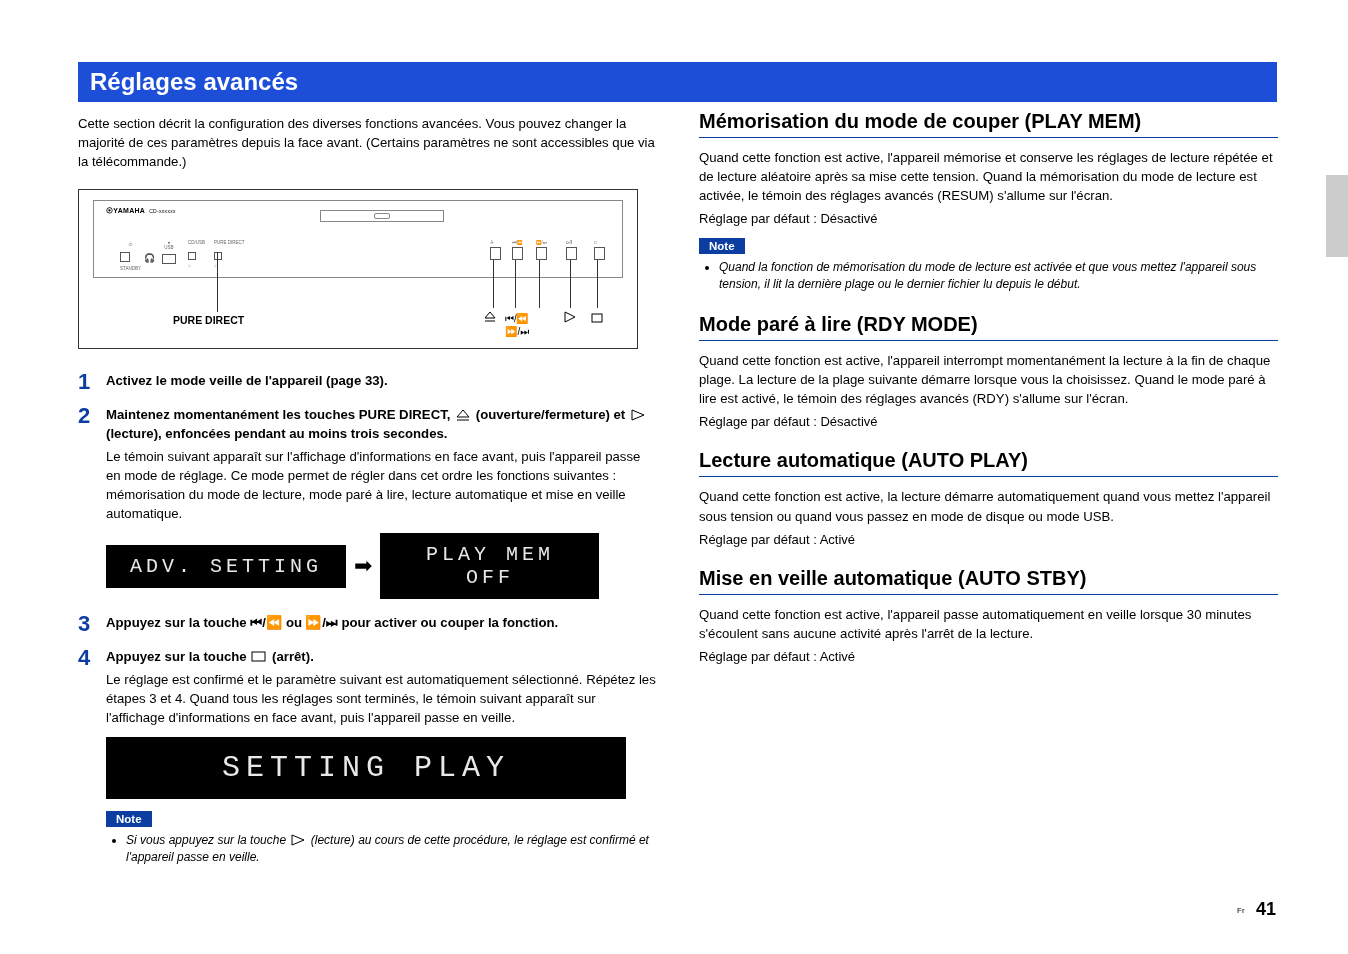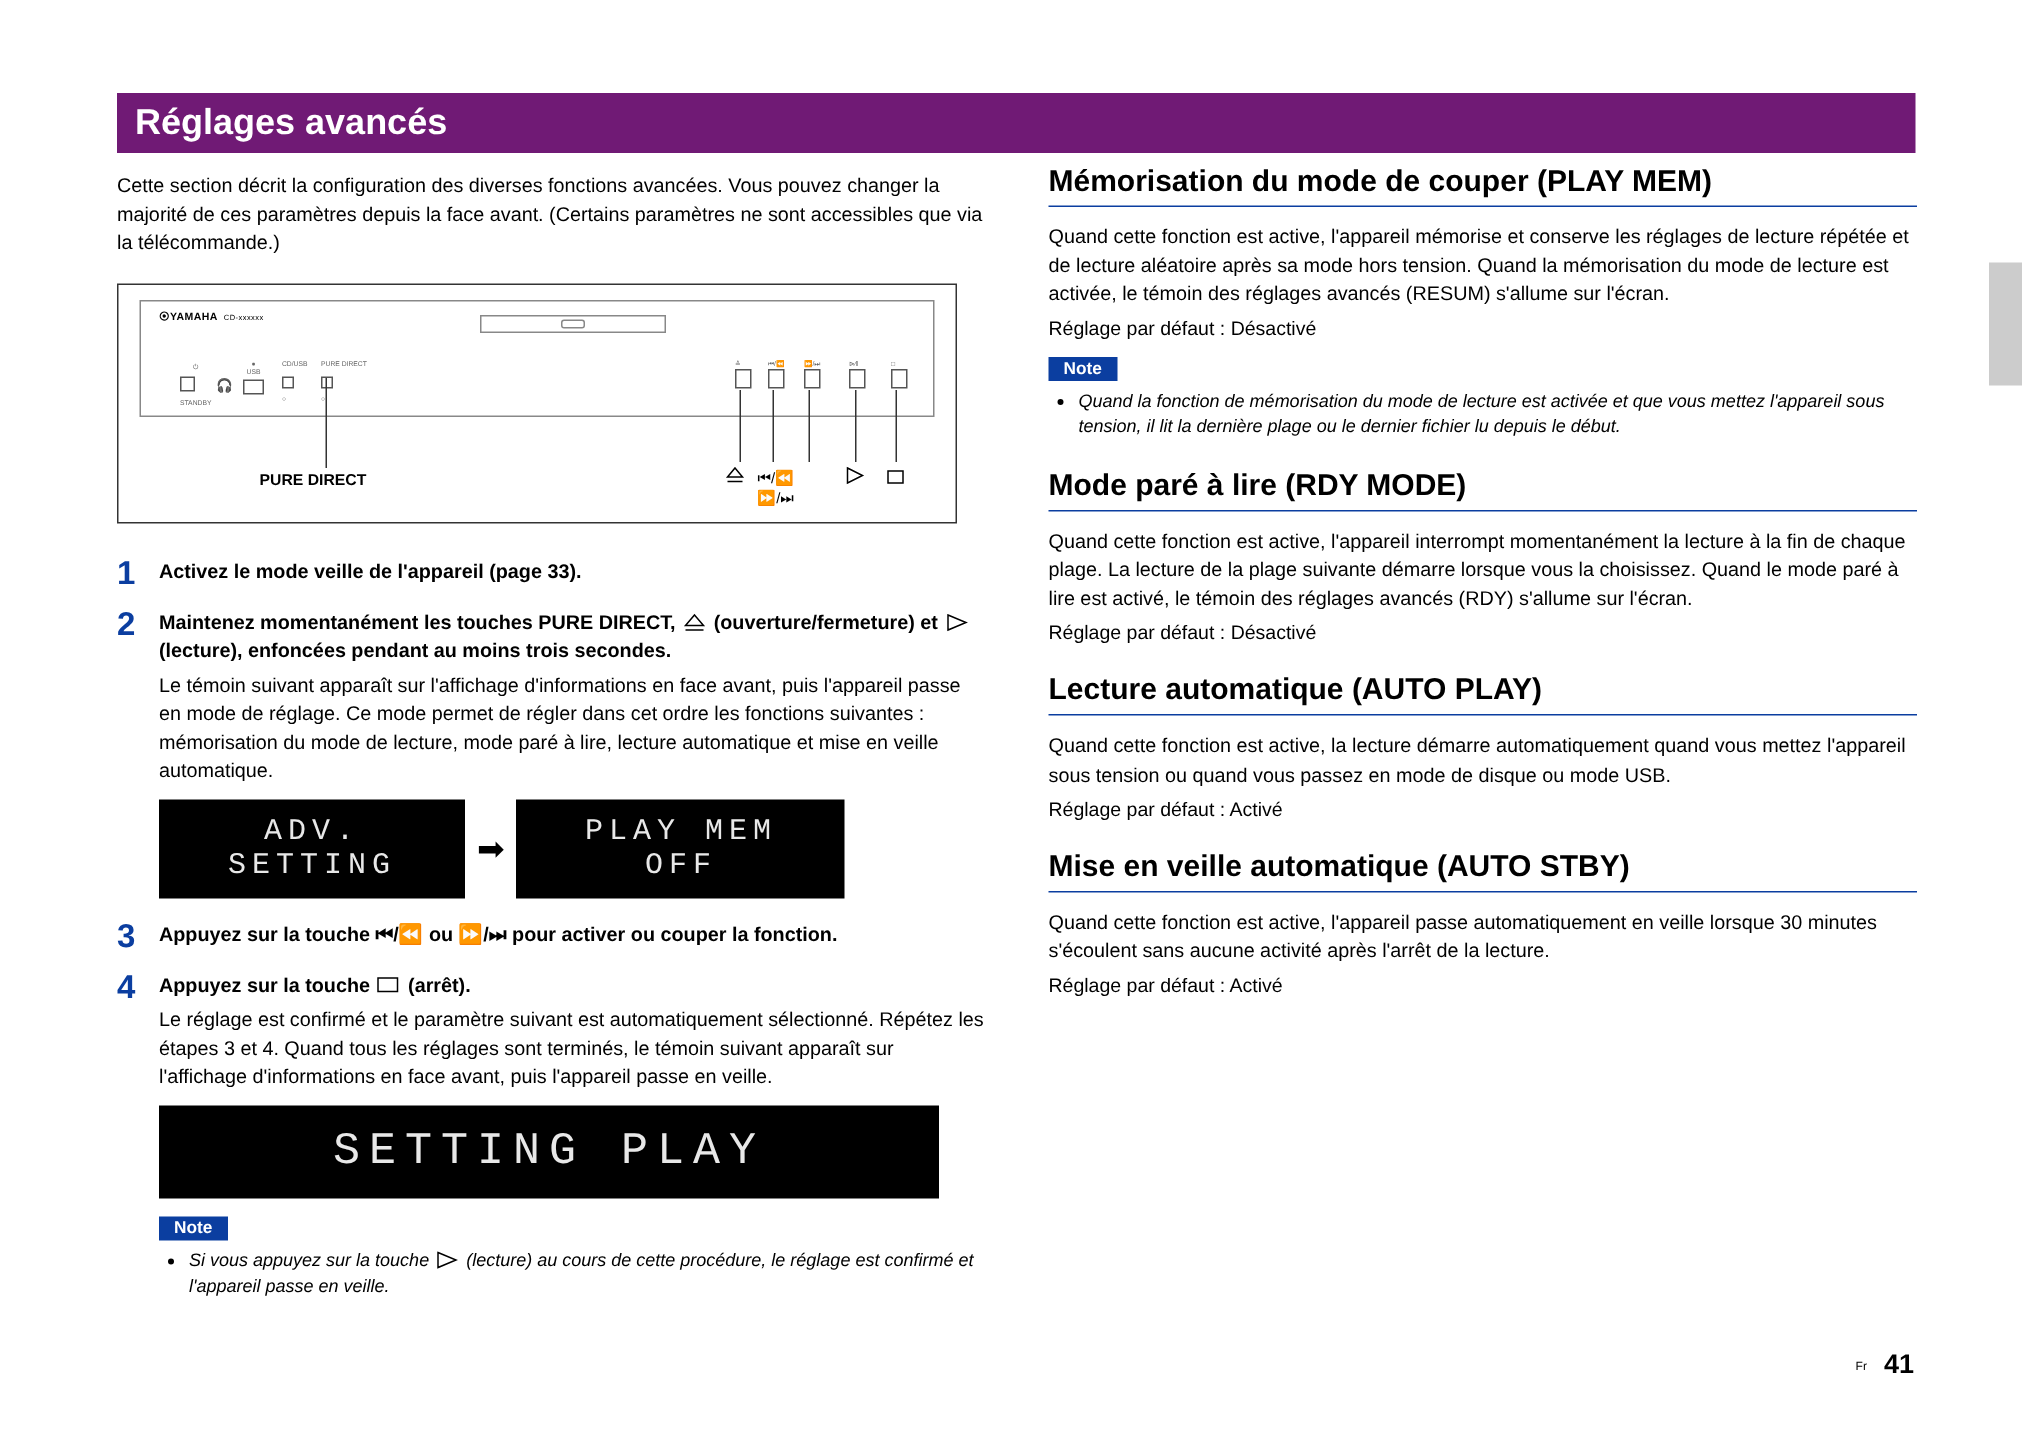--- a/index.html
+++ b/index.html
@@ -19,21 +19,21 @@
     height: 82px;
     background: #ccc;
   }
   .content {
     padding: 62px 70px 0 78px;
     display: flex;
     gap: 42px;
   }
   .col { flex: 1; }
   .banner {
-    background: #701a75;
+    background: #1d4ed8;
     color: #fff;
     font-size: 24px;
     font-weight: bold;
     padding: 6px 12px;
     margin-bottom: 12px;
     width: calc(100% + 620px);
   }
   .intro {
     font-size: 13.2px;
     line-height: 1.45;
@@ -71,21 +71,21 @@
   .disc-tray::after{content:'';position:absolute;left:50%;top:2px;width:14px;height:4px;border:1px solid #888;transform:translateX(-50%);border-radius:2px;}
   .line-down { position:absolute; width:1px; background:#333; }
   .pd-label { position:absolute; font-size:10.5px; font-weight:bold; }
   .icon-row { position:absolute; font-size:9px; display:flex; align-items:center; gap:6px; }
   .step { display:flex; gap:12px; margin-bottom: 10px; }
   .step-num { color:#0b3ea0; font-size:22px; font-weight:bold; line-height:1; width:16px; }
   .step-body { flex:1; font-size:13.2px; line-height:1.45; }
   .step-title { font-weight:bold; margin-bottom:4px; }
   .display-row { display:flex; align-items:center; gap:8px; margin:10px 0 14px 28px; }
   .lcd { background:#000; color:#e8e8e8; font-family:"Courier New",monospace; letter-spacing:4px; font-size:20px; padding:10px 16px; text-align:center; }
-  .lcd-sm { width:204px; }
+  .lcd-sm { width:240px; }
   .lcd-md { width:219px; }
   .lcd-lg { width:520px; font-size:30px; letter-spacing:6px; padding:14px 0; margin-left:28px; margin-top:6px; margin-bottom:10px;}
   .arrow-big { font-size:22px; }
   .note-tag { background:#0b3ea0; color:#fff; font-size:11.5px; font-weight:bold; padding:2px 10px; display:inline-block; margin-bottom:5px; }
   .note-list { font-size:12px; line-height:1.4; padding-left:12px;font-style:italic; }
   .note-list li { list-style: disc; margin-left:8px; }
   .sec-h { font-size:20px; font-weight:bold; margin-bottom:4px; }
   .sec-rule { border-bottom:1px solid #0b3ea0; margin-bottom:10px; }
   .sec-p { font-size:13.2px; line-height:1.45; margin-bottom:6px; }
   .default-line { font-size:13px; margin-bottom:10px; }
@@ -254,21 +254,21 @@
           <span> (lecture) au cours de cette procédure, le réglage est confirmé et l'appareil passe en veille.</span>
         </li>
       </ul>
     </div>
   </div>
 
   <div class="col col-r">
     <div class="sect">
       <div class="sec-h">Mémorisation du mode de couper (PLAY MEM)</div>
       <div class="sec-rule"></div>
-      <p class="sec-p">Quand cette fonction est active, l'appareil mémorise et conserve les réglages de lecture répétée et de lecture aléatoire après sa mode hors tension. Quand la mémorisation du mode de lecture est activée, le témoin des réglages avancés (RESUM) s'allume sur l'écran.</p>
+      <p class="sec-p">Quand cette fonction est active, l'appareil mémorise et conserve les réglages de lecture répétée et de lecture aléatoire après sa mise cette tension. Quand la mémorisation du mode de lecture est activée, le témoin des réglages avancés (RESUM) s'allume sur l'écran.</p>
       <p class="default-line"><b>Réglage par défaut : </b><span>Désactivé</span></p>
       <span class="note-tag">Note</span>
       <ul class="note-list">
         <li>Quand la fonction de mémorisation du mode de lecture est activée et que vous mettez l'appareil sous tension, il lit la dernière plage ou le dernier fichier lu depuis le début.</li>
       </ul>
     </div>
 
     <div class="sect">
       <div class="sec-h">Mode paré à lire (RDY MODE)</div>
       <div class="sec-rule"></div>

